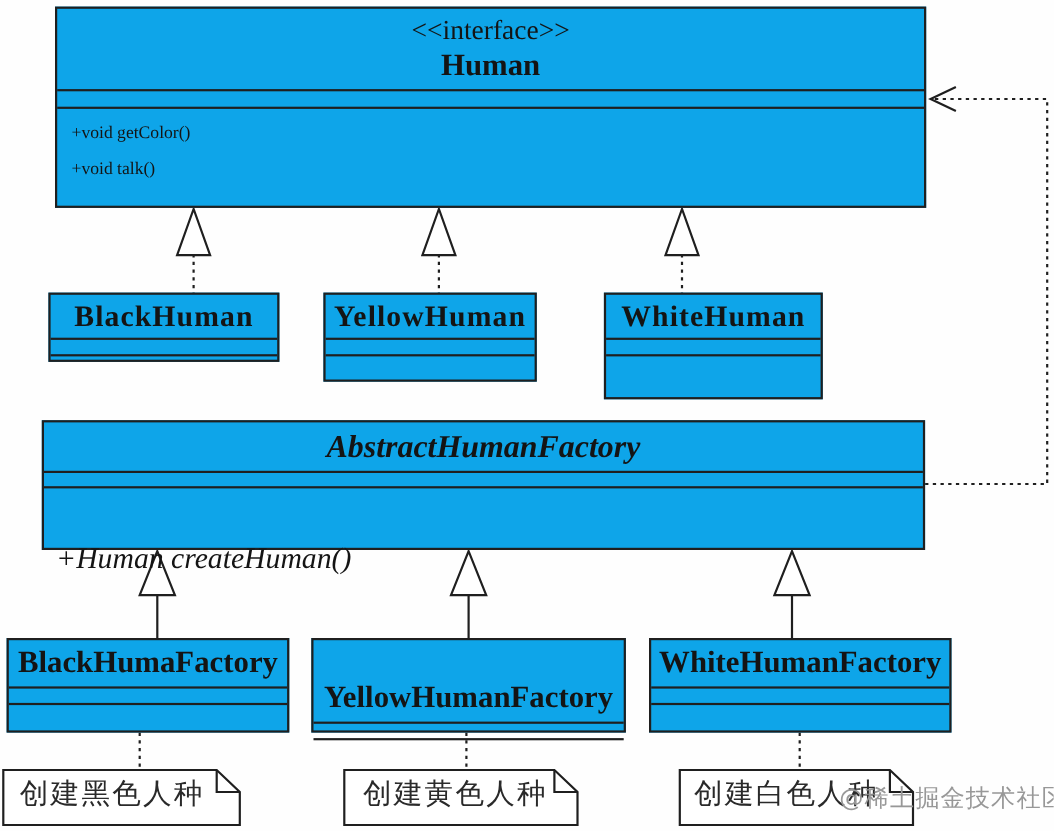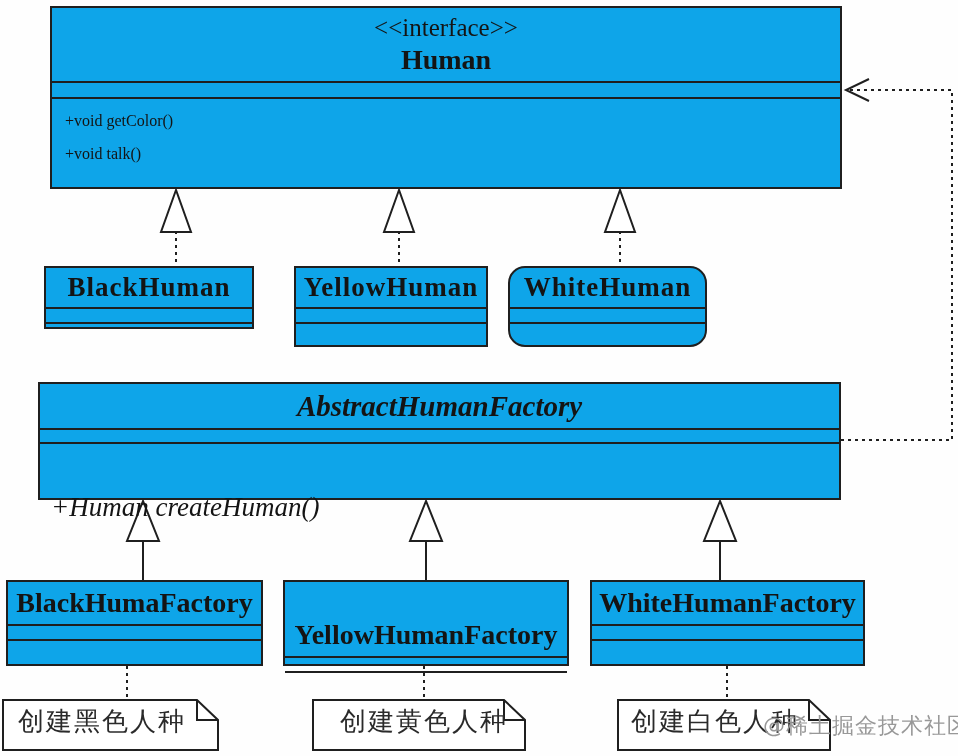--- a/index.html
+++ b/index.html
@@ -96,21 +96,21 @@
     <div class="cmp divided spacer-cmp" style="flex:0 0 15px;"></div>
     <div class="cmp" style="flex:1;"></div>
   </div>
 
   <div class="uml-box" style="left:294px;top:266px;width:194px;height:81px;">
     <div class="cmp divided name-cmp class-name" style="flex:0 0 41px;">YellowHuman</div>
     <div class="cmp divided spacer-cmp" style="flex:0 0 15px;"></div>
     <div class="cmp" style="flex:1;"></div>
   </div>
 
-  <div class="uml-box" style="left:508px;top:266px;width:199px;height:81px;border-radius:17px;">
+  <div class="uml-box" style="left:549px;top:266px;width:199px;height:97px;">
     <div class="cmp divided name-cmp class-name" style="flex:0 0 41px;">WhiteHuman</div>
     <div class="cmp divided spacer-cmp" style="flex:0 0 15px;"></div>
     <div class="cmp" style="flex:1;"></div>
   </div>
 
   <div class="uml-box" style="left:38px;top:382px;width:803px;height:118px;">
     <div class="cmp divided name-cmp abstract-name" style="flex:0 0 46px;">AbstractHumanFactory</div>
     <div class="cmp divided spacer-cmp" style="flex:0 0 14px;"></div>
     <div class="cmp abstract-method" style="flex:1;margin-top:48px;">+Human createHuman()</div>
   </div>
@@ -127,18 +127,18 @@
     <div class="cmp" style="flex:1;"></div>
   </div>
 
   <div class="uml-box" style="left:590px;top:580px;width:275px;height:86px;">
     <div class="cmp divided name-cmp factory-name" style="flex:0 0 44px;">WhiteHumanFactory</div>
     <div class="cmp divided spacer-cmp" style="flex:0 0 15px;"></div>
     <div class="cmp" style="flex:1;"></div>
   </div>
 
   <div class="note-text" style="left:18px;width:185px;">创建黑色人种</div>
-  <div class="note-text" style="left:340px;width:185px;">创建黄色人种</div>
+  <div class="note-text" style="left:330px;width:185px;">创建黄色人种</div>
   <div class="note-text" style="left:631px;width:185px;">创建白色人种</div>
 
   <div class="watermark">@稀土掘金技术社区</div>
 
 </div>
 
 </body></html>

